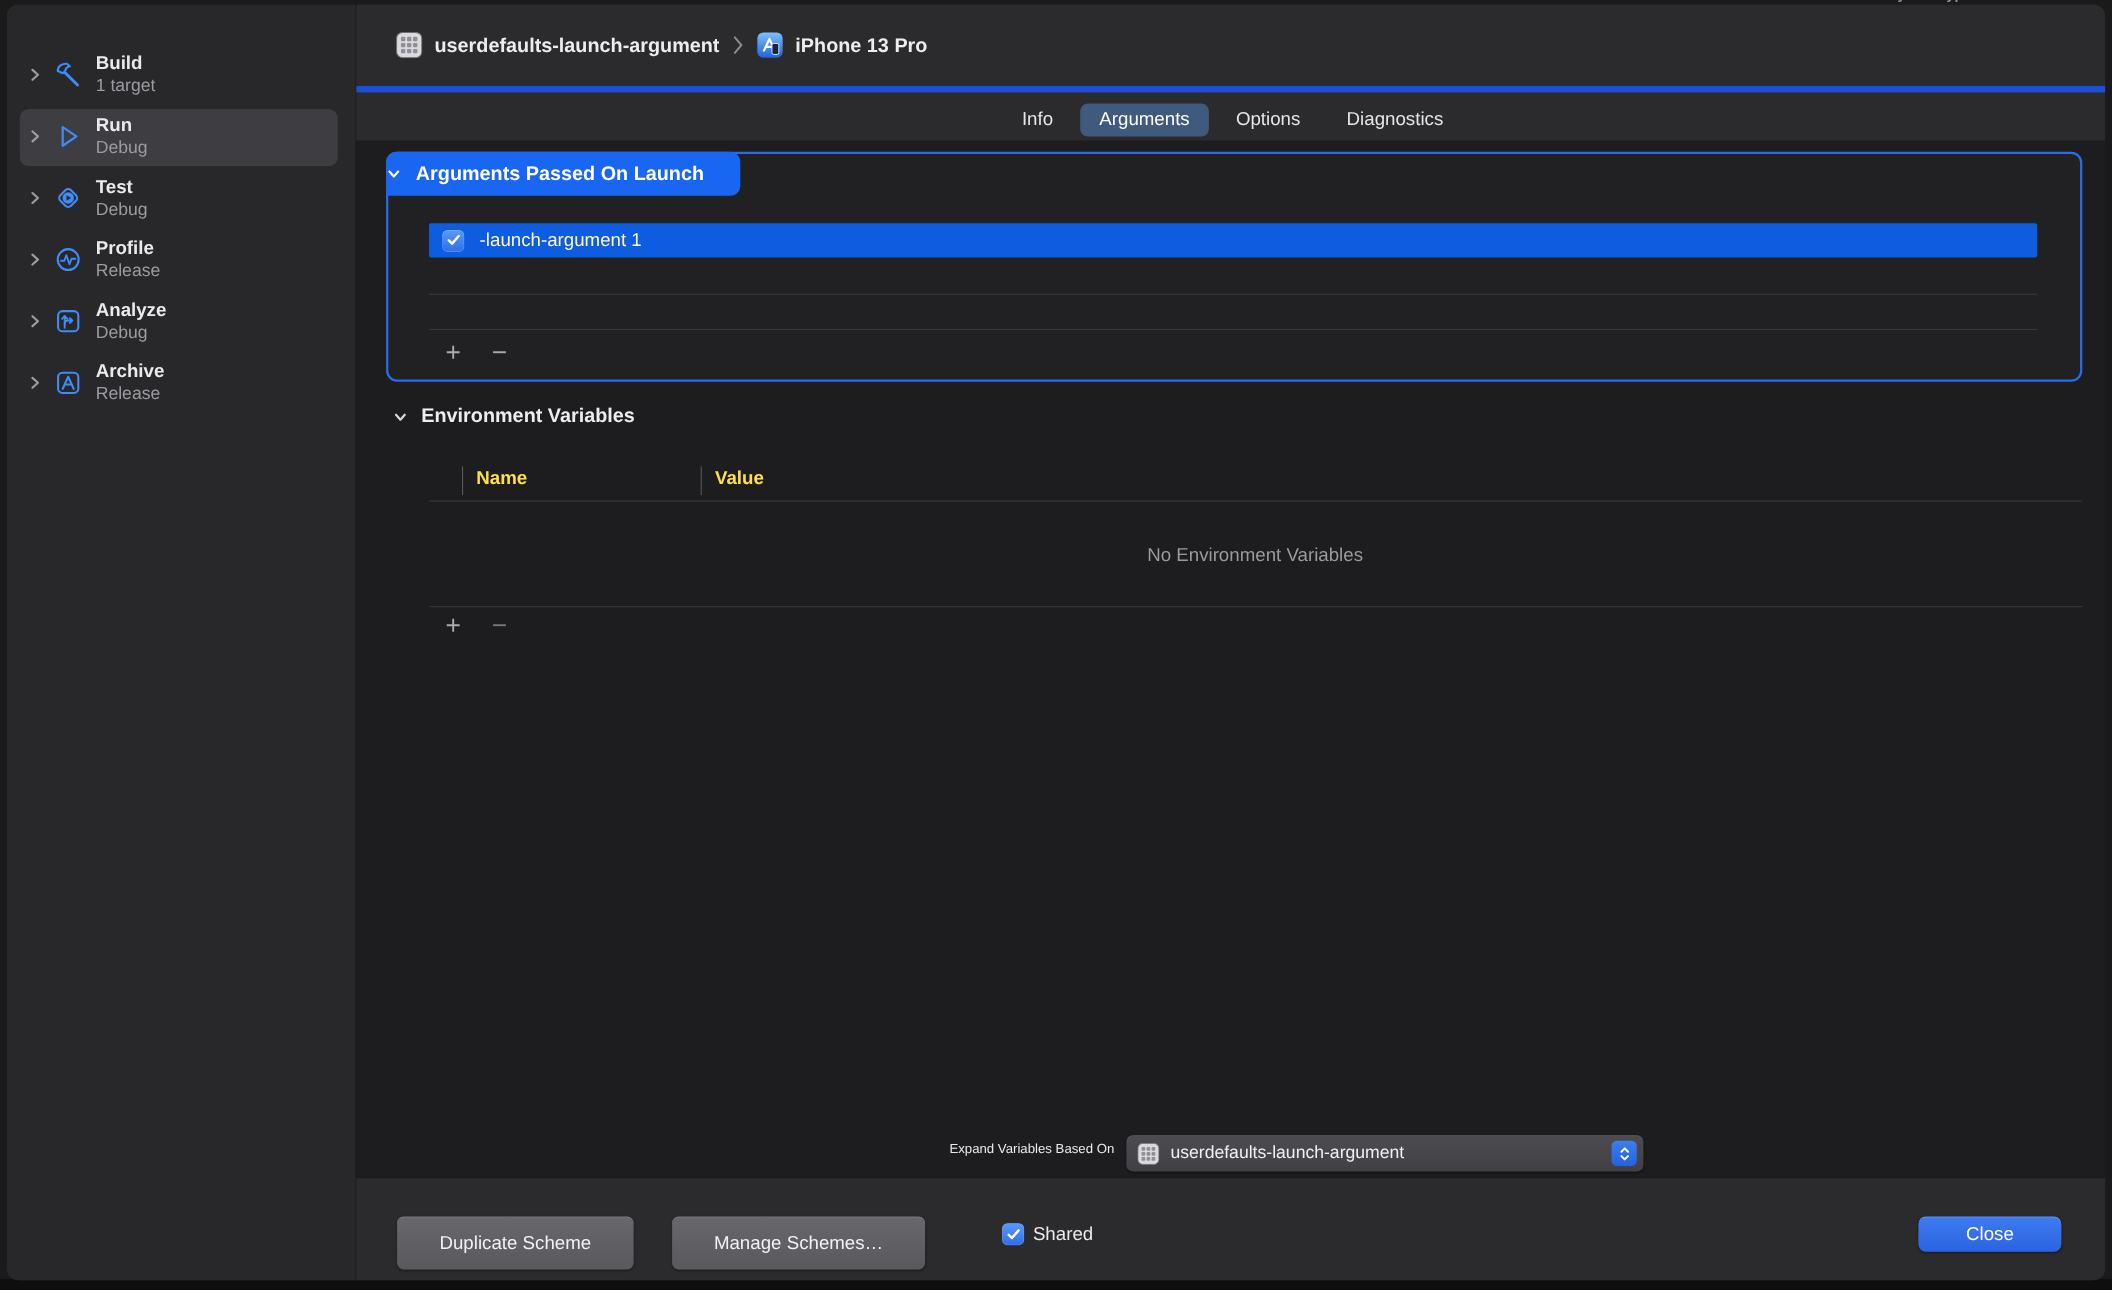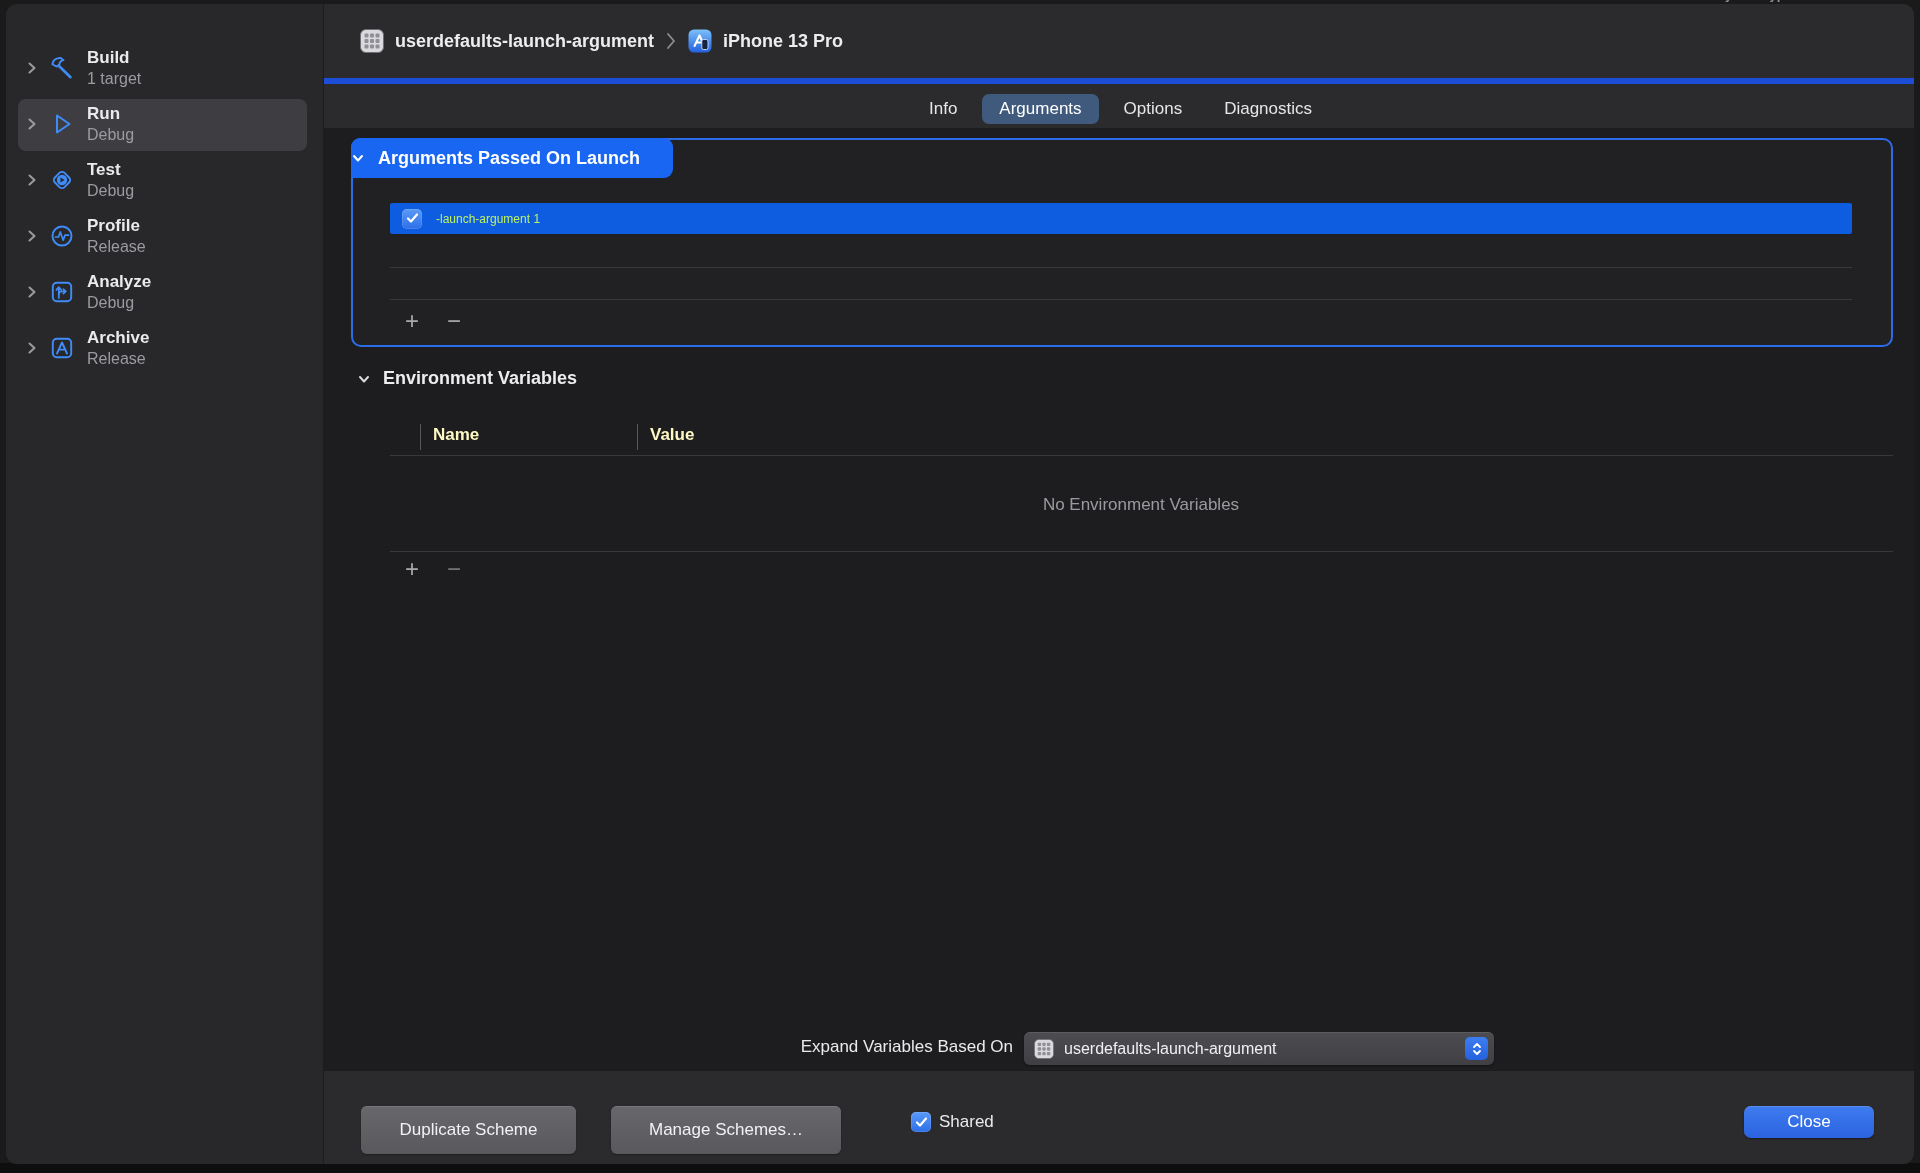--- a/index.html
+++ b/index.html
@@ -45,41 +45,41 @@
 
   
   #args-box { position:absolute; left:345px; top:134px; width:1542px; height:209px;
               background:#212123; border:2px solid #2b6ce8; border-radius:10px; }
   #args-header { position:absolute; left:-2px; top:-2px; width:322px; height:40px; background:#1966f2;
                  border-radius:9px 9px 9px 0; display:flex; align-items:center; gap:13px;
                  cursor:default; }
   #args-header .hdr-text { font-size:18px; font-weight:700; color:#ffffff; }
   #arg-row { position:absolute; left:37px; top:63px; width:1462px; height:31px; background:#0e5ce0;
              border-radius:2px; display:flex; align-items:center; padding-left:12px; gap:14px; }
-  #arg-row .row-text { font-size:12px; color:#bef264; }
+  #arg-row .row-text { font-size:17px; color:#fef9c3; }
   .checkbox { width:20px; height:20px; border-radius:5px;
               background:linear-gradient(#5a9af8,#2d6fe9); display:flex; align-items:center;
               justify-content:center; box-shadow:inset 0 0 0 .5px rgba(255,255,255,.25); }
   .hline { position:absolute; height:1px; background:#39393c; }
   .pm-group { position:absolute; display:flex; gap:20px; align-items:center; }
   .pm-btn { width:22px; height:22px; display:flex; align-items:center; justify-content:center;
             font-size:24px; font-weight:300; color:#a9a9ae; cursor:default; }
   .pm-btn.dim { color:#77777c; }
 
   
   #env-header { position:absolute; left:351px; top:364px; display:flex; align-items:center; gap:12px; cursor:default; }
   #env-header .hdr-text { font-size:18px; font-weight:700; color:#ededef; }
   .col-tick { position:absolute; top:420px; width:1px; height:26px; background:#56565b; }
-  .col-label { position:absolute; top:421px; font-size:17px; font-weight:600; color:#fef9c3; }
+  .col-label { position:absolute; top:421px; font-size:17px; font-weight:600; color:#fde047; }
   #env-empty { position:absolute; left:935px; top:491px; width:400px; text-align:center;
                font-size:17px; color:#9a9aa0; }
 
   
   #expand-label { position:absolute; left:627px; top:1033px; width:380px; text-align:right;
-                  font-size:17px; color:#eaeaec; }
+                  font-size:12px; color:#eaeaec; }
   #expand-popup { position:absolute; left:1018px; top:1028px; width:470px; height:33px;
                   background:linear-gradient(#4d4d51,#404044); border-radius:6px;
                   box-shadow:inset 0 .5px 0 rgba(255,255,255,.18), 0 1px 2px rgba(0,0,0,.4);
                   display:flex; align-items:center; gap:10px; padding:0 6px 0 10px; cursor:default; }
   #expand-popup .popup-text { flex:1; font-size:16px; color:#f0f0f2; }
   #popup-stepper { width:23px; height:23px; border-radius:5px; background:linear-gradient(#3c7ef2,#2561dd);
                    display:flex; align-items:center; justify-content:center; }
 
   
   #footer { position:absolute; left:318px; right:0; top:1066px; height:94px; background:#2b2b2d;

